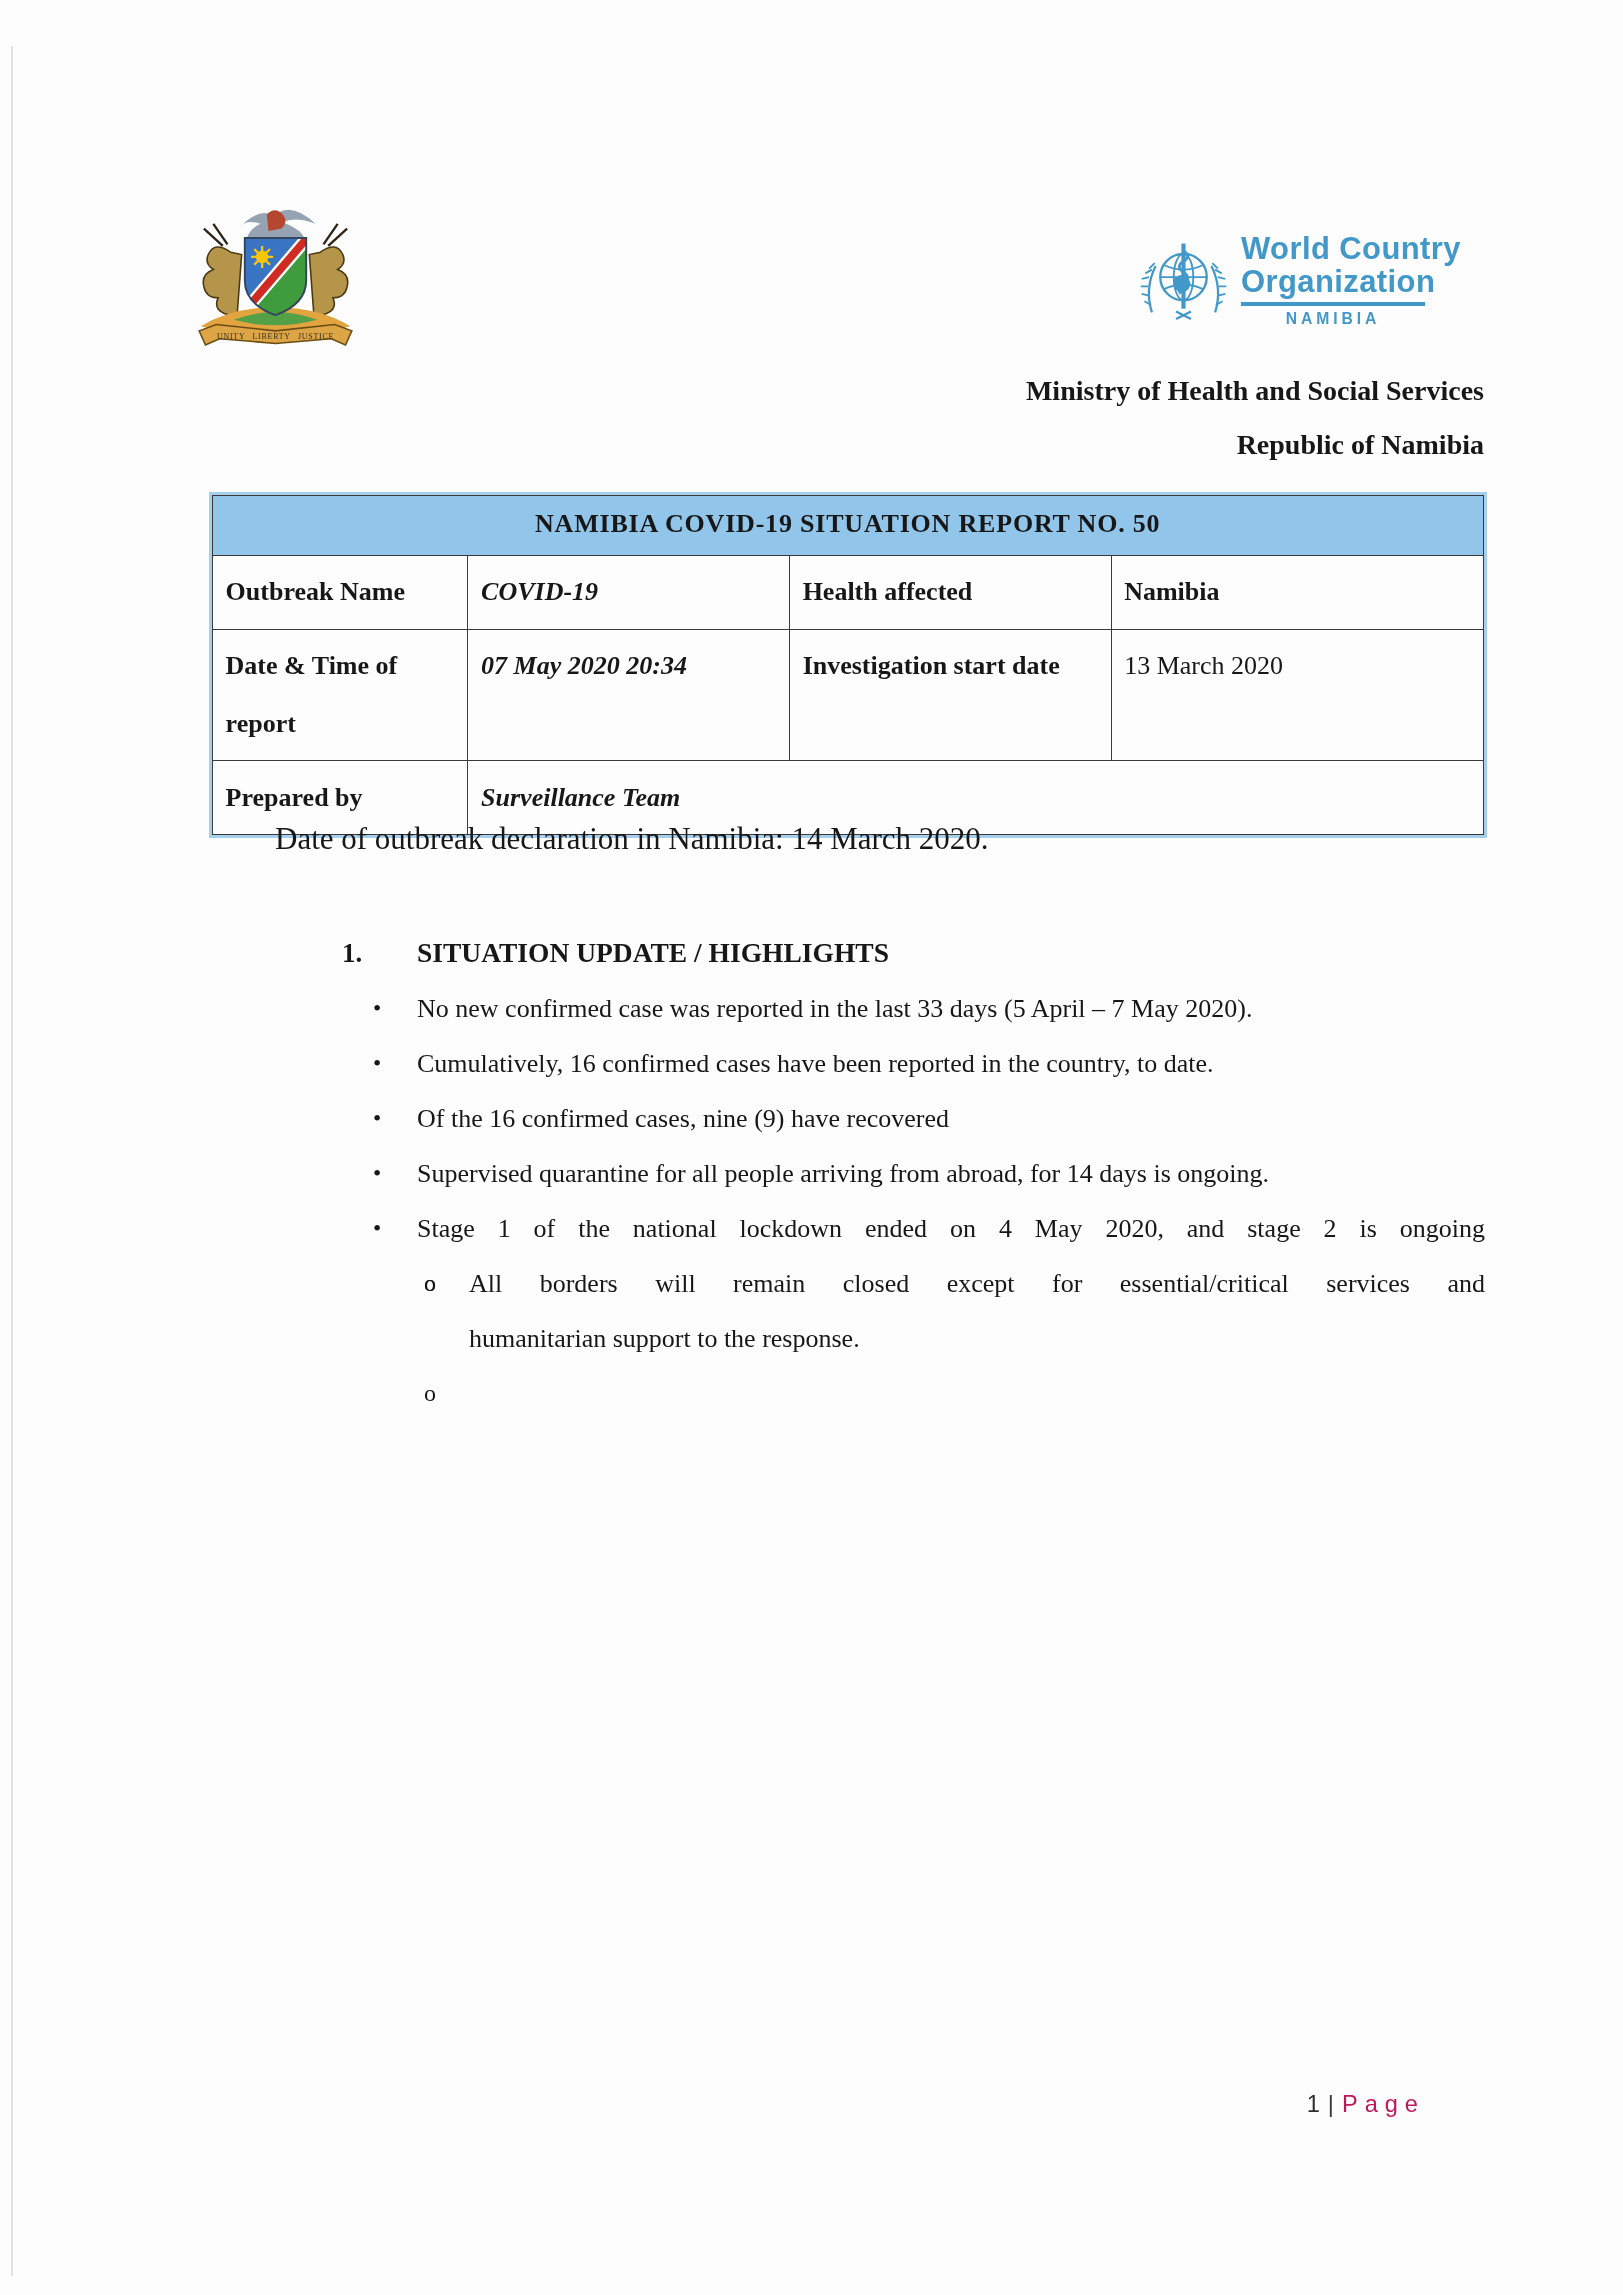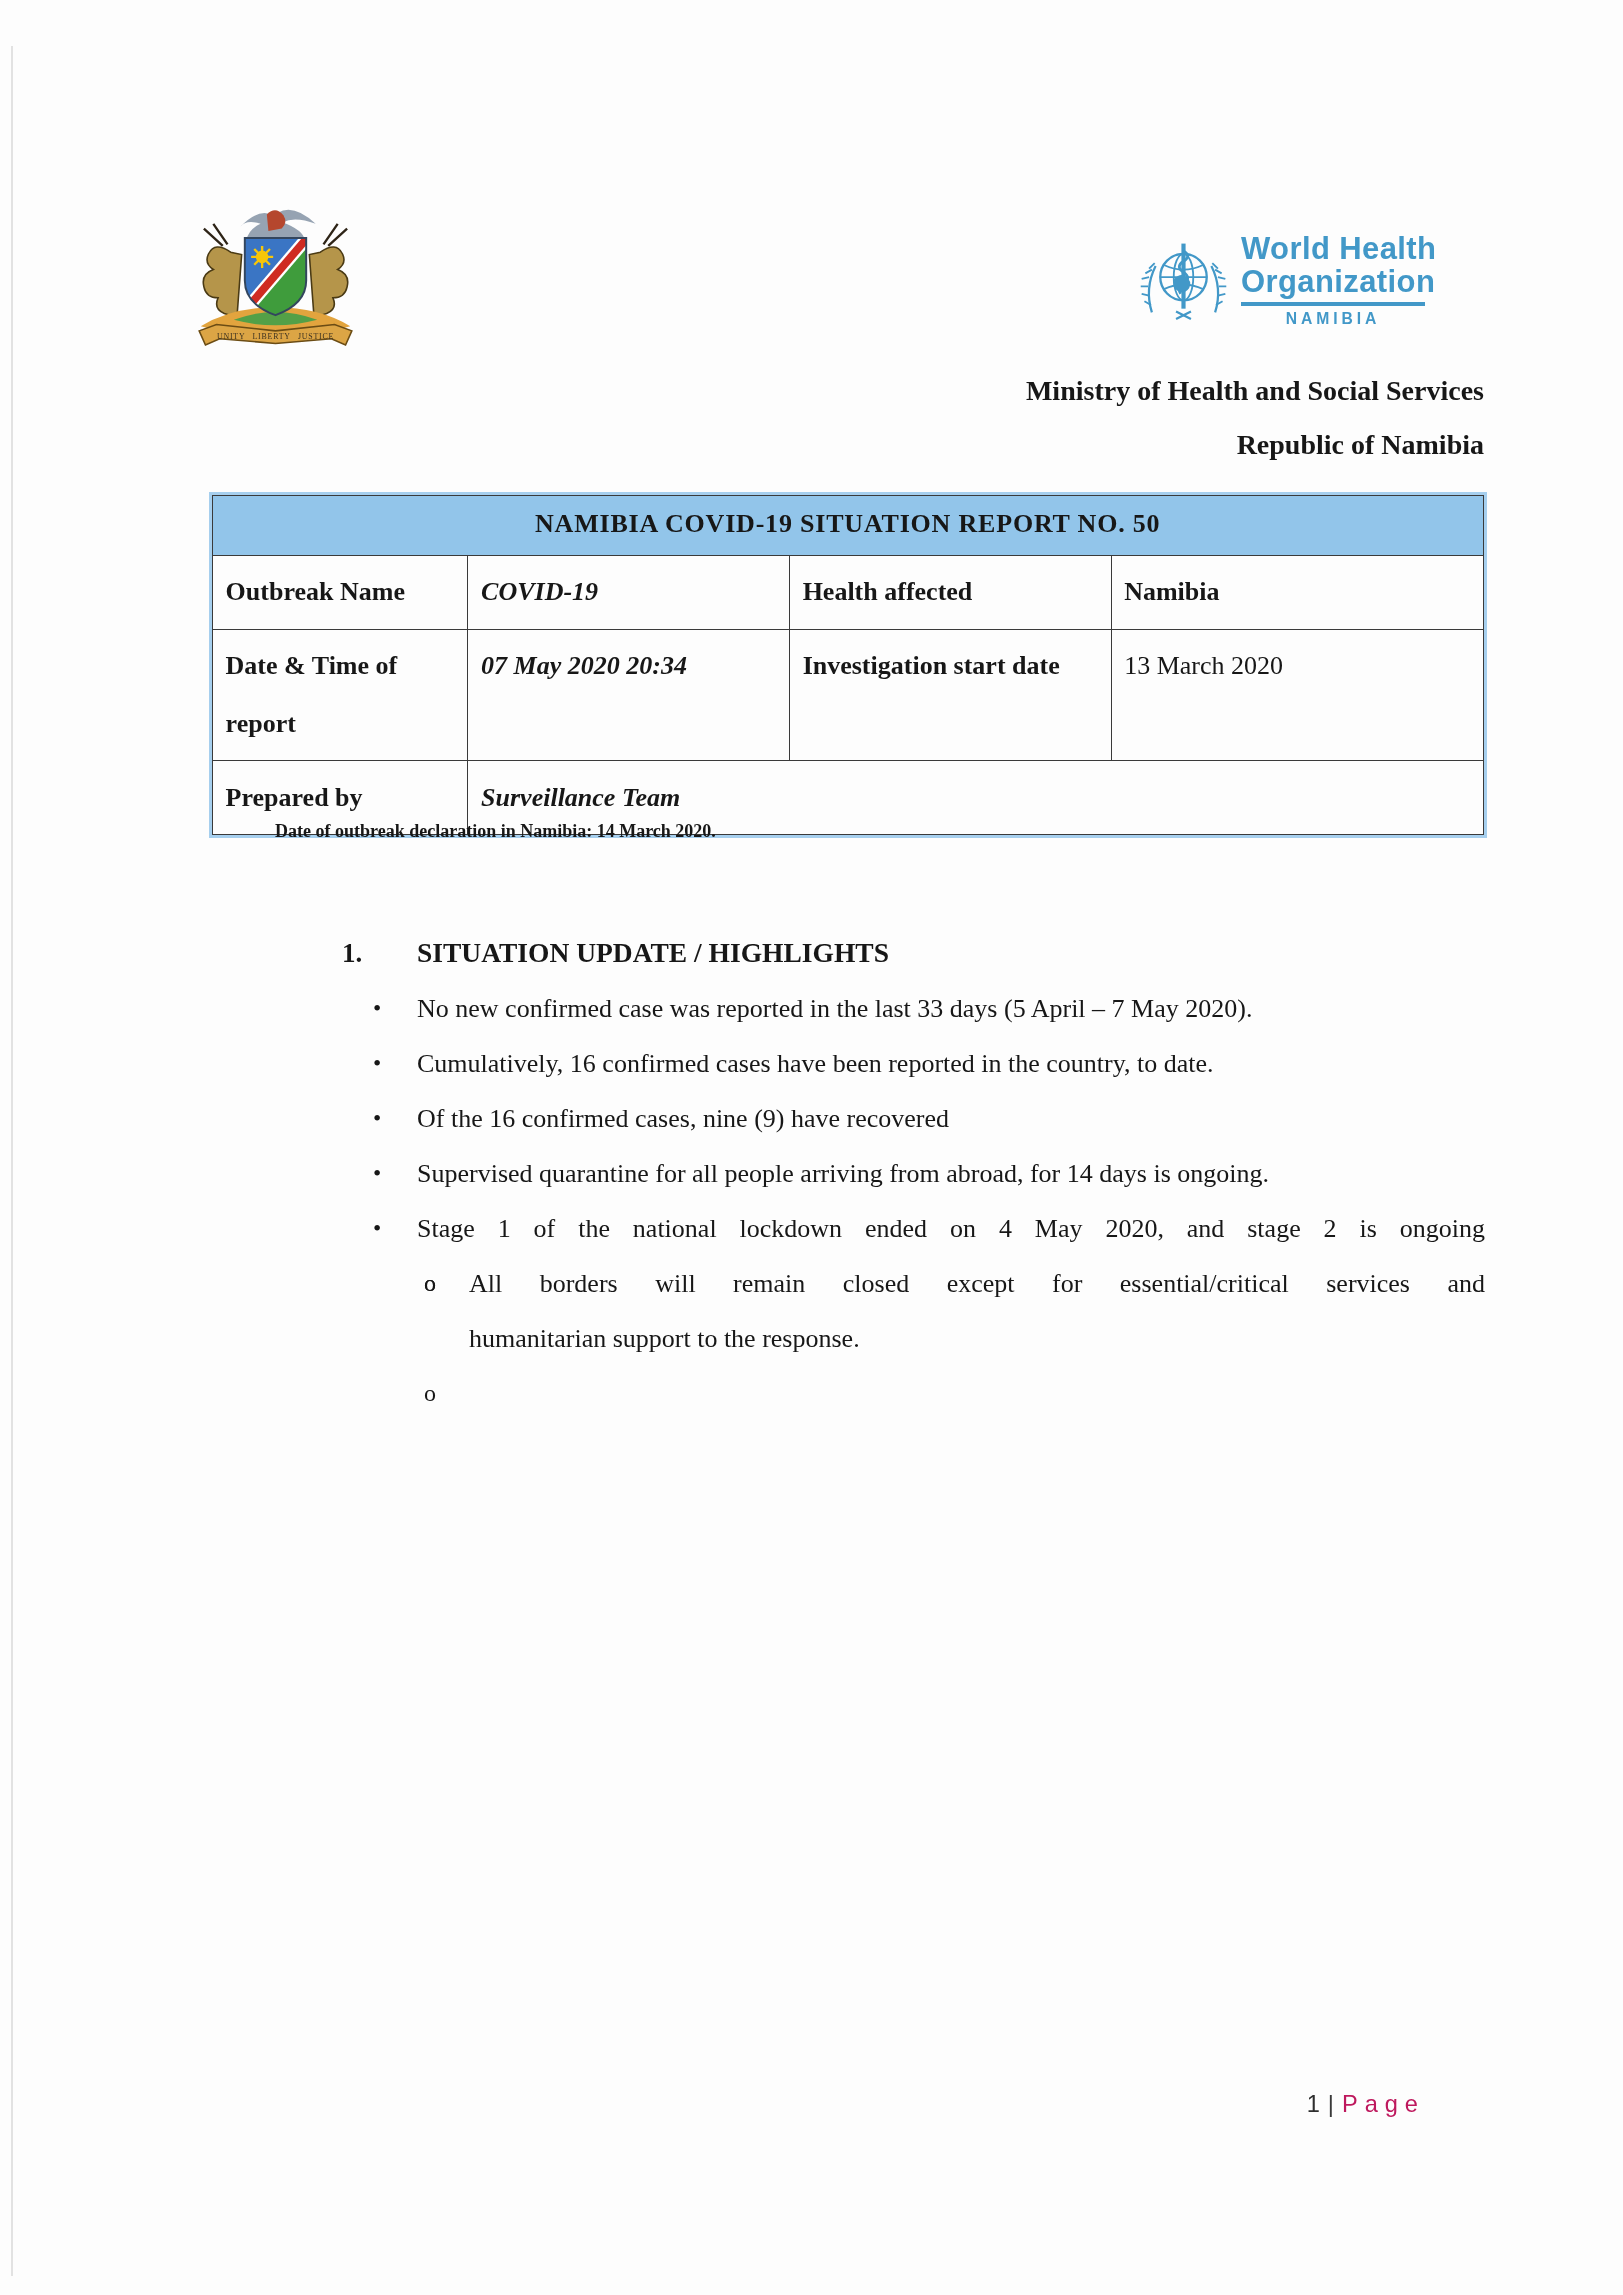--- a/index.html
+++ b/index.html
@@ -40,21 +40,21 @@
     padding-top:4.7px !important;
   }
   .r1 td{height:44px;}
   .r2 td{height:75px;}
   .r3 td{height:33px;}
   .lbl{font-weight:bold;}
   .val-i{font-weight:bold;font-style:italic;}
   .val-b{font-weight:bold;}
   .val{font-weight:normal;}
   
-  .declaration{position:absolute;left:275px;top:821px;font-size:18px;font-weight:bold;}
+  .declaration{position:absolute;left:275px;top:821px;font-size:31px;font-weight:normal;}
   
   .section{position:absolute;left:342px;top:925px;width:1143px;
            font-size:26px;line-height:55px;}
   .sec-head{font-weight:bold;}
   .sec-num{display:inline-block;width:75px;font-size:27px;}
   .sec-title{font-size:27.5px;}
   .bullet{position:relative;padding-left:75px;}
   .b-marker{position:absolute;left:31px;top:0;font-size:23.6px;}
   .sub{position:relative;padding-left:127px;}
   .s-marker{position:absolute;left:82px;top:0;font-size:24px;}
@@ -122,21 +122,21 @@
         <circle cx="50" cy="42" r="25" stroke-width="2.5"></circle>
         <ellipse cx="50" cy="42" rx="10.5" ry="25" stroke-width="2"></ellipse>
         <line x1="25" y1="42" x2="75" y2="42" stroke-width="2"></line>
         <path d="M29,29 q21,10 42,0 M29,55 q21,-10 42,0" stroke-width="2"></path>
         <line x1="50" y1="6" x2="50" y2="76" stroke-width="4.5"></line>
         <path d="M50,14 q9,5 0,11 q-9,6 0,12 q9,6 0,12 q-7,5 -3,11" stroke-width="3"></path>
       </g>
       <path d="M40,44 q7,-7 13,-2 q7,5 3,12 q-5,7 -12,3 q-7,-4 -4,-13 z" fill="#4298c8"></path>
     </svg>
     <div class="who-right">
-      <div class="who-line">World Health</div>
+      <div class="who-line">World Country</div>
       <div class="who-line">Organization</div>
       <div class="who-rule"></div>
       <div class="who-country">NAMIBIA</div>
     </div>
   </div>
 
   <div class="center-head ministry">Ministry of Health and Social Services</div>
   <div class="center-head republic">Republic of Namibia</div>
 
   <table class="report-table">

